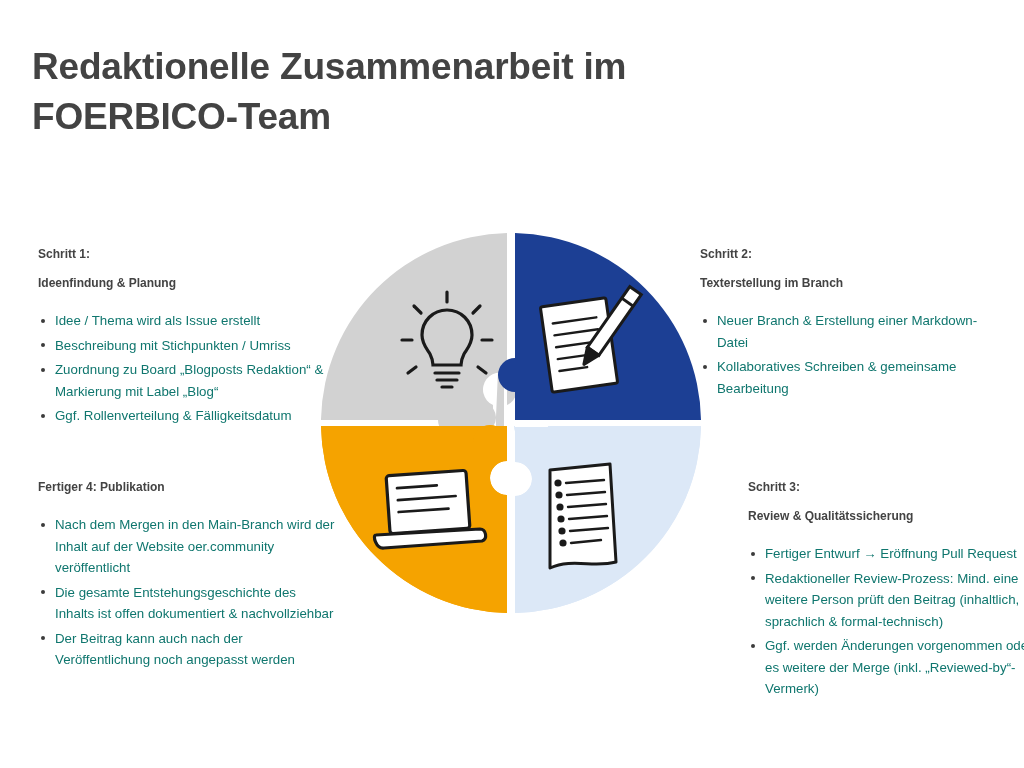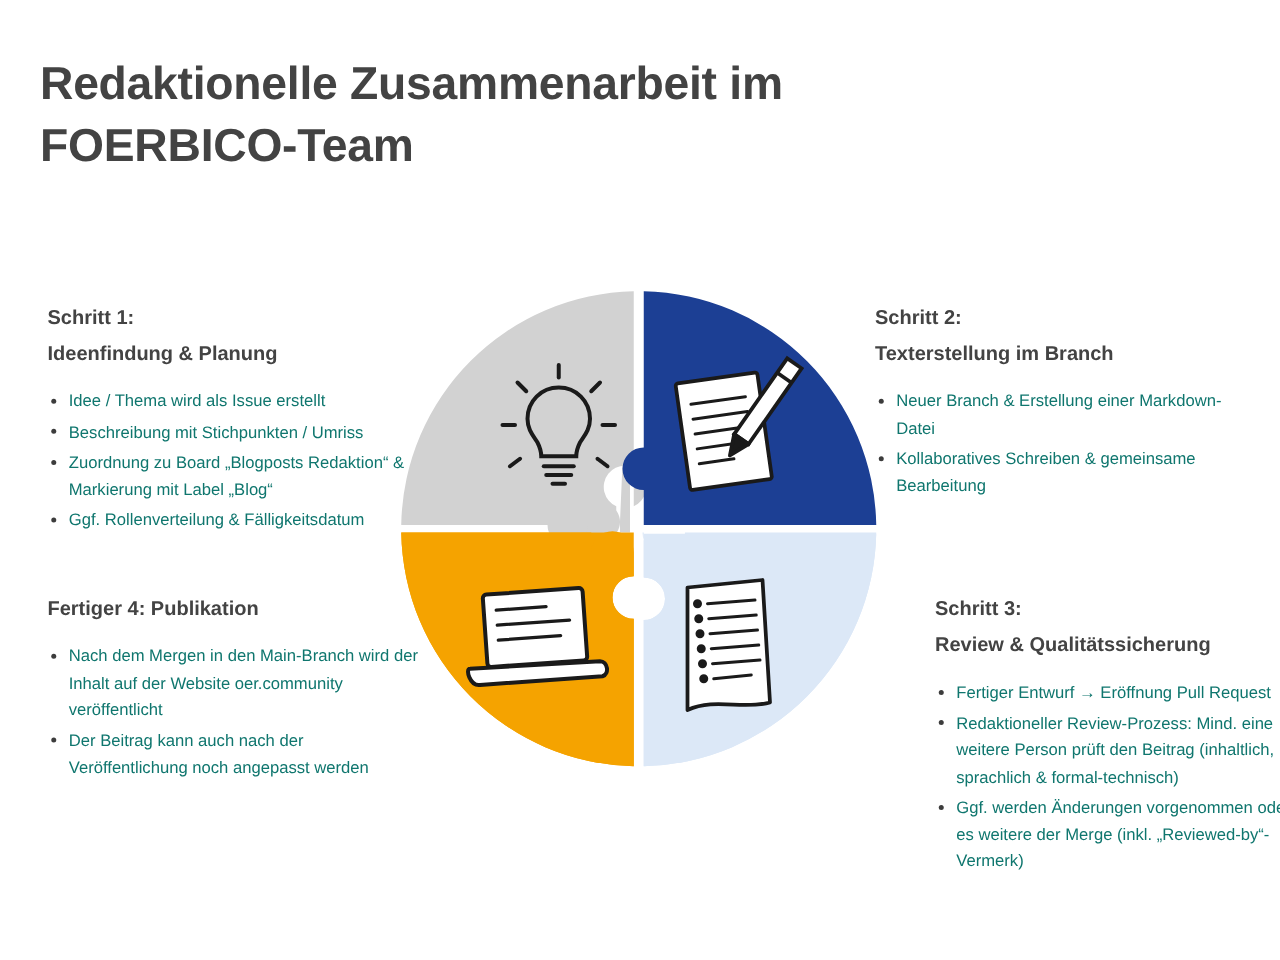--- a/index.html
+++ b/index.html
@@ -41,21 +41,21 @@
     width: 386px;
     height: 386px;
   }
   #puzzle svg { display: block; }
 
   
   .step-block {
     position: absolute;
   }
   .step-heading {
-    font-size: 16px;
+    font-size: 12px;
     font-weight: bold;
     color: #434343;
     line-height: 29px;
   }
   .step-list {
     margin: 12px 0 0 0;
     padding: 0;
     list-style: none;
   }
   .step-list li {
@@ -237,20 +237,21 @@
   <ul class="step-list">
     <li>Neuer Branch &amp; Erstellung einer Markdown-Datei</li>
     <li>Kollaboratives Schreiben &amp; gemeinsame Bearbeitung</li>
   </ul>
 </div>
 
 <div class="step-block" id="step-4">
   <div class="step-heading">Fertiger 4: Publikation</div>
   <ul class="step-list">
     <li> Nach dem Mergen in den Main-Branch wird der Inhalt auf der Website oer.community veröffentlicht</li>
+    <li>Die gesamte Entstehungsgeschichte des Inhalts ist offen dokumentiert &amp; nachvollziehbar</li>
     <li>Der Beitrag kann auch nach der Veröffentlichung noch angepasst werden</li>
   </ul>
 </div>
 
 <div class="step-block" id="step-3">
   <div class="step-heading">Schritt 3:</div>
   <div class="step-heading">Review &amp; Qualitätssicherung</div>
   <ul class="step-list">
     <li>Fertiger Entwurf → Eröffnung Pull Request</li>
     <li>Redaktioneller Review-Prozess: Mind. eine weitere Person prüft den Beitrag (inhaltlich, sprachlich &amp; formal-technisch)</li>

